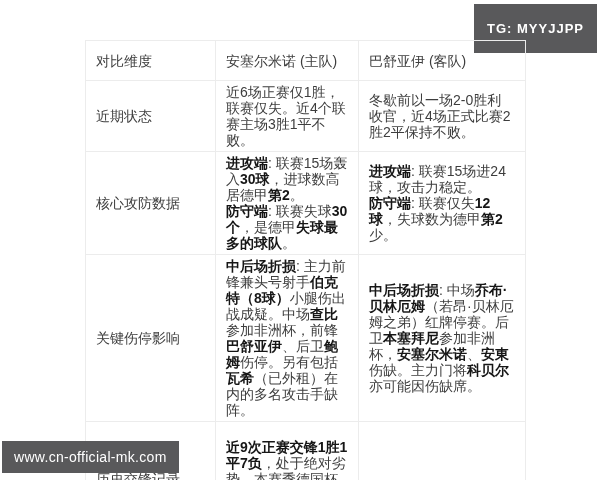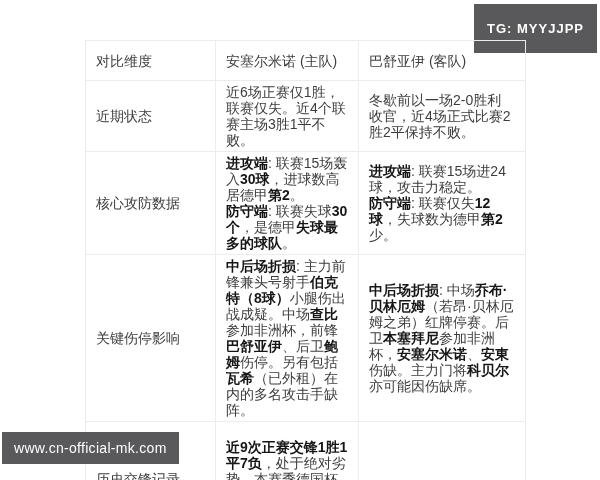--- a/index.html
+++ b/index.html
@@ -8,21 +8,21 @@
     font-family:"Liberation Sans","DejaVu Sans",sans-serif;
   }
   .badge{
     position:absolute;background:var(--badge-bg,#59595b);color:var(--badge-text,#fff);
     white-space:nowrap;
   }
   .badge-tg{
     top:4px;right:3px;padding:17px 13px;font-size:13px;font-weight:bold;letter-spacing:1px;
   }
   .badge-site{
-    bottom:16px;left:2px;padding:8px 12px;font-size:14px;letter-spacing:0.3px;
+    bottom:7px;left:2px;padding:8px 12px;font-size:14px;letter-spacing:0.3px;
   }
   table.cmp{
     position:absolute;left:85px;top:40px;width:440px;
     border-collapse:collapse;table-layout:fixed;
   }
   table.cmp th,table.cmp td{
     border:1px solid var(--table-border,#ececec);
     padding:3px 10px;vertical-align:middle;text-align:left;
     font-size:14px;line-height:16px;color:var(--body-text,#3d3d3d);
     font-weight:normal;word-break:break-all;

